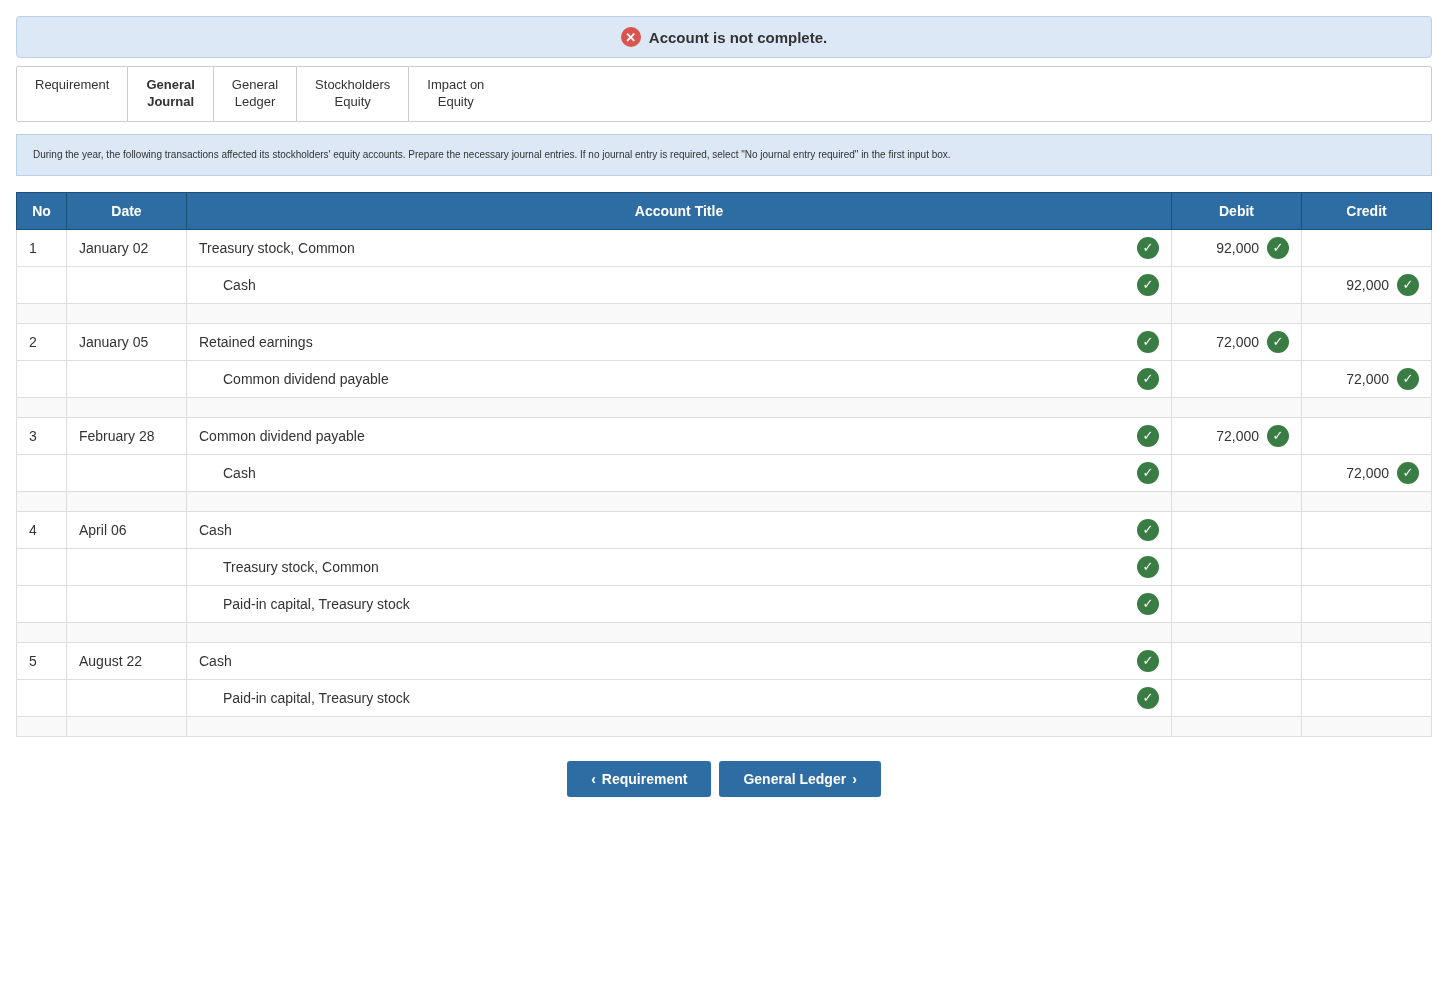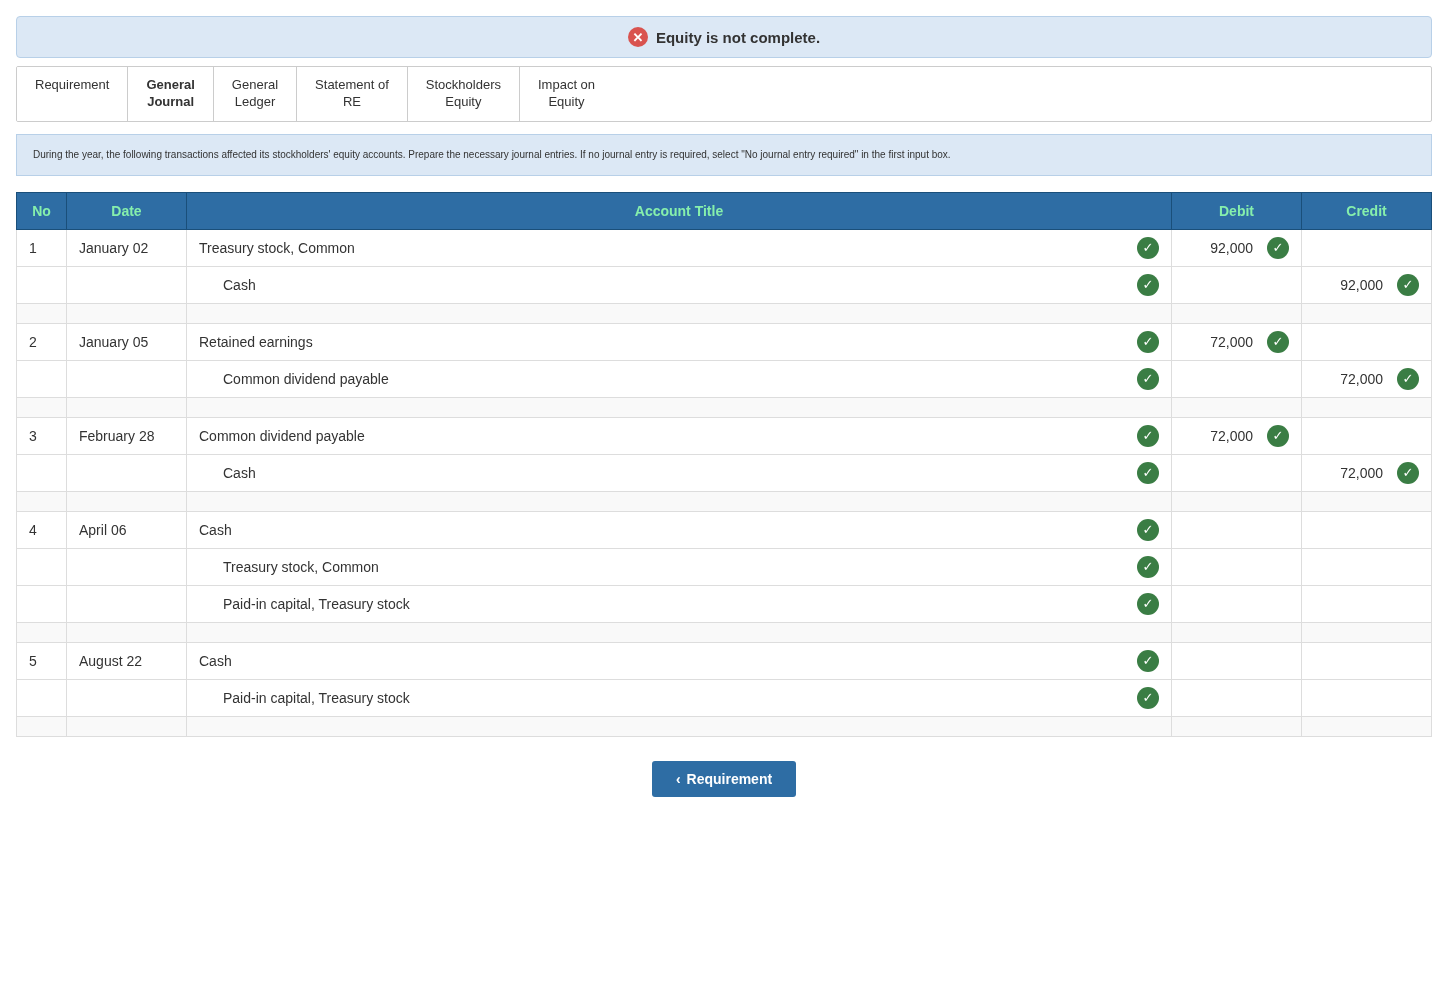--- a/index.html
+++ b/index.html
@@ -78,21 +78,21 @@
     }
 
     .journal-table {
       width: 100%;
       border-collapse: collapse;
       margin-bottom: 24px;
     }
 
     .journal-table thead tr {
       background: #2e6da4;
-      color: #86efac;
+      color: #ffffff;
     }
 
     .journal-table thead th {
       padding: 10px 12px;
       text-align: left;
       font-weight: bold;
       border: 1px solid #1a4f7a;
     }
 
     .journal-table thead th.center {
@@ -150,21 +150,20 @@
       color: white;
       font-size: 13px;
       flex-shrink: 0;
       margin-left: 8px;
     }
 
     .value-cell {
       display: flex;
       align-items: center;
       justify-content: flex-end;
-      gap: 6px;
     }
 
     .empty-row td {
       height: 20px;
       background: #f9f9f9;
     }
 
     .nav-buttons {
       display: flex;
       justify-content: center;
@@ -184,28 +183,27 @@
       display: flex;
       align-items: center;
       gap: 6px;
     }
   </style>
 </head>
 <body>
 
 <div class="alert-bar">
   <span class="alert-icon">✕</span>
-  <span>Equity is not complete.</span>
+  <span>Account is not complete.</span>
 </div>
 
 <div class="tabs-container">
   <div class="tab">Requirement</div>
   <div class="tab active">General<br>Journal</div>
   <div class="tab">General<br>Ledger</div>
-  <div class="tab">Statement of<br>RE</div>
   <div class="tab">Stockholders<br>Equity</div>
   <div class="tab">Impact on<br>Equity</div>
 </div>
 
 <div class="description">During the year, the following transactions affected its stockholders'  equity accounts.  Prepare the necessary journal entries.  If no journal entry is required, select "No journal entry required" in the first input box.</div>
 
 <table class="journal-table">
   <thead>
     <tr>
       <th class="center">No</th>
@@ -414,13 +412,17 @@
         <td></td>
       </tr>
     </tbody>
 </table>
 
 <div class="nav-buttons">
   <button class="nav-btn">
     <span>‹</span>
     <span>Requirement</span>
   </button>
+  <button class="nav-btn">
+    <span>General Ledger</span>
+    <span>›</span>
+  </button>
 </div>
 
 </body></html>

